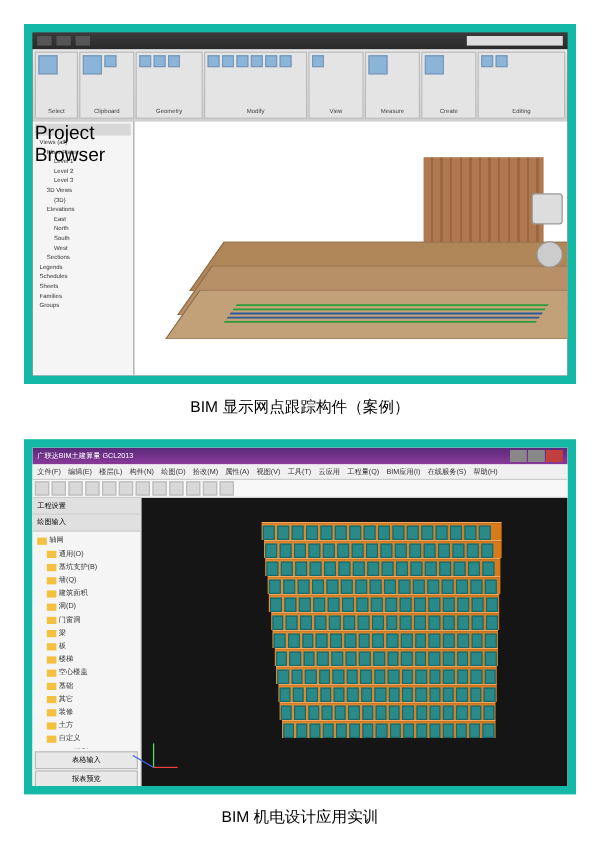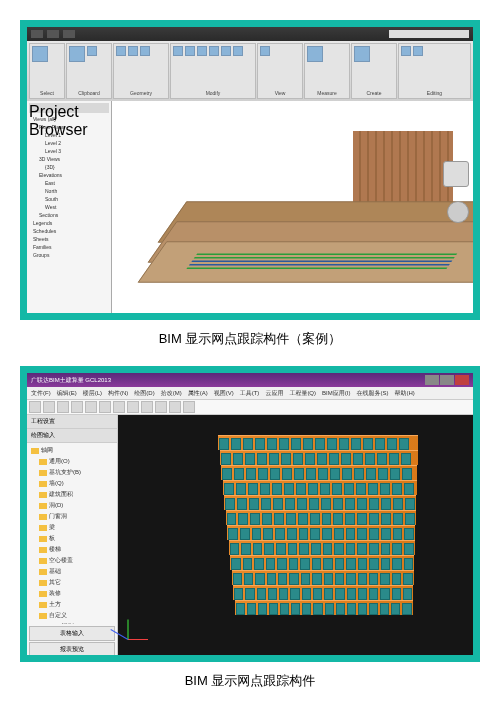--- a/index.html
+++ b/index.html
@@ -529,13 +529,13 @@
     <div class="gld-status">
       <span>X,Y=0,0</span>
       <span>5.000</span>
       <span>正交</span>
       <span>对象捕捉</span>
       <span>显示网点跟踪构件</span>
       <span>隐藏工程图</span>
     </div>
   </div>
 </div>
-<div class="caption">BIM 显示网点跟踪构件</div>
+<div class="caption">BIM 机电设计应用实训</div>
 
 </body></html>

